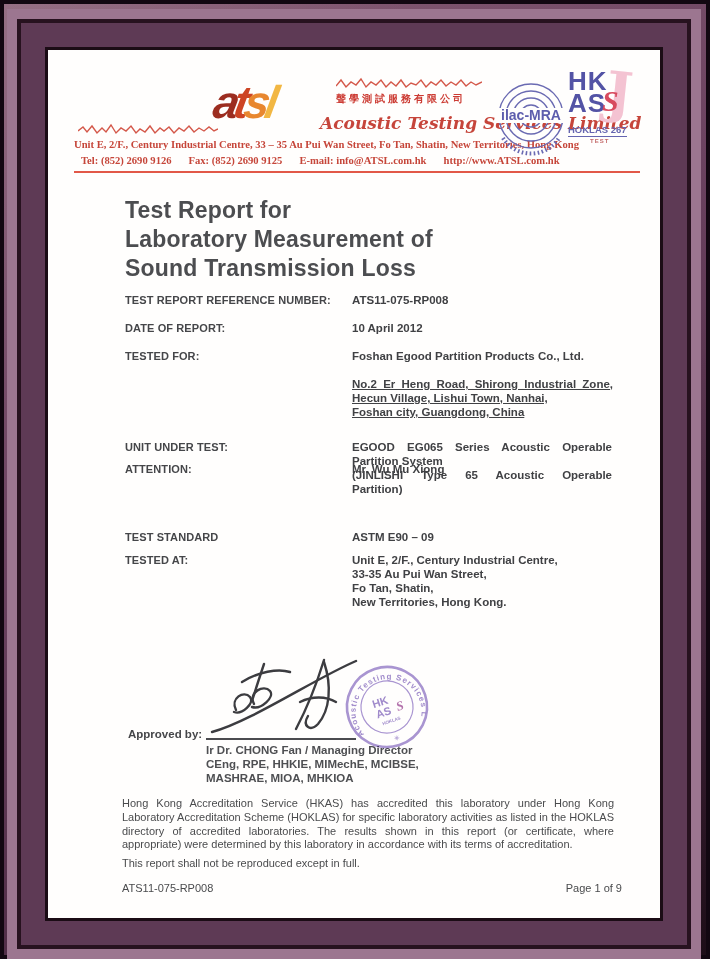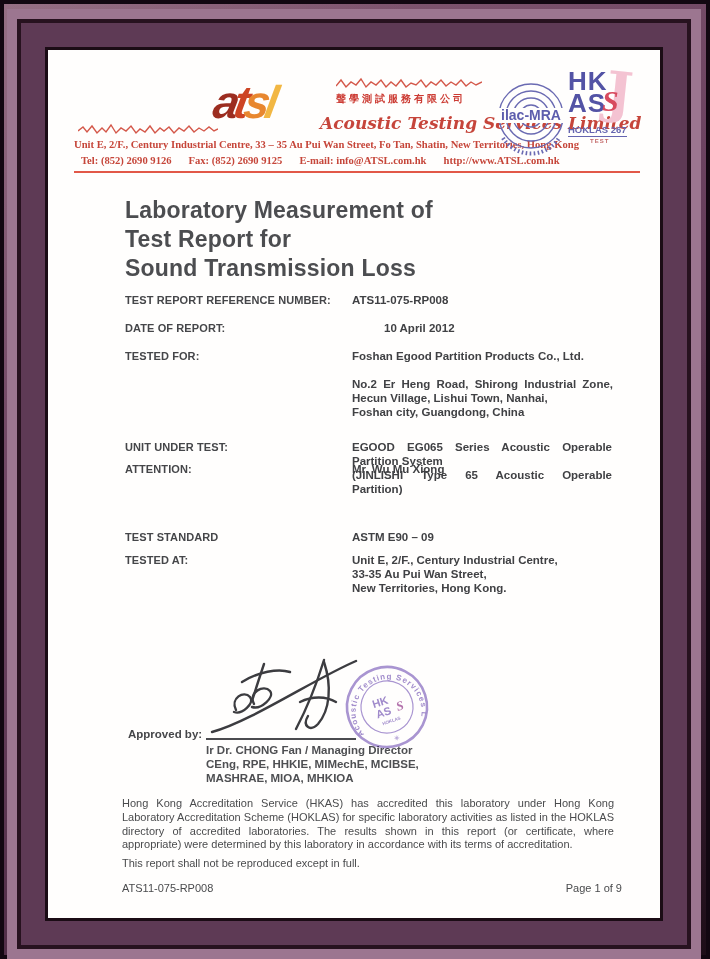--- a/index.html
+++ b/index.html
@@ -122,38 +122,38 @@
     <div class="hkas-letters">
       <div>HK</div>
       <div>AS</div>
     </div>
     <span class="hkas-s">S</span>
     <div class="hkas-hoklas">HOKLAS 267</div>
     <div class="hkas-test">TEST</div>
   </div>
 
   <div class="abs title">
+      <div>Test Report for</div>
       <div>Laboratory Measurement of</div>
-      <div>Test Report for</div>
       <div>Sound Transmission Loss</div>
     </div>
 
   <div class="abs row" style="top:243px;">
     <div class="label">TEST REPORT REFERENCE NUMBER:</div>
     <div class="value">ATS11-075-RP008</div>
   </div>
-  <div class="abs row" style="top:271px;gap:32px;">
+  <div class="abs row" style="top:271px;">
     <div class="label">DATE OF REPORT:</div>
     <div class="value">10 April 2012</div>
   </div>
   <div class="abs row" style="top:299px;">
     <div class="label">TESTED FOR:</div>
     <div class="value">Foshan Egood Partition Products Co., Ltd.</div>
   </div>
-  <div class="abs vblock" style="top:327px;">
+  <div class="abs vblock" style="top:327px;text-decoration:underline;">
       <div class="line-just">No.2 Er Heng Road, Shirong Industrial Zone,</div>
       <div>Hecun Village, Lishui Town, Nanhai,</div>
       <div>Foshan city, Guangdong, China</div>
     </div>
   <div class="abs row" style="top:380px;margin-top:32px;">
     <div class="label">ATTENTION:</div>
     <div class="value">Mr. Wu Mu Xiong</div>
   </div>
   <div class="abs row" style="top:390px;">
     <div class="label">UNIT UNDER TEST:</div>
@@ -166,20 +166,21 @@
   </div>
   <div class="abs row" style="top:480px;">
     <div class="label">TEST STANDARD</div>
     <div class="value">ASTM E90 – 09</div>
   </div>
   <div class="abs row" style="top:503px;">
     <div class="label">TESTED AT:</div>
     <div class="value">
         <div>Unit E, 2/F., Century Industrial Centre,</div>
         <div>33-35 Au Pui Wan Street,</div>
+        <div>Fo Tan, Shatin,</div>
         <div>New Territories, Hong Kong.</div>
       </div>
   </div>
 
   <div class="abs approved-label">Approved by:</div>
 
   <svg class="abs sig-svg" width="156" height="86" viewBox="0 0 156 86">
     <g stroke="#3c3c40" stroke-width="2.4" fill="none" stroke-linecap="round">
       <path d="M6,80 C44,70 110,26 150,9"></path>
       <path d="M30,58 C24,46 38,38 44,45 C49,51 36,63 28,60"></path>

